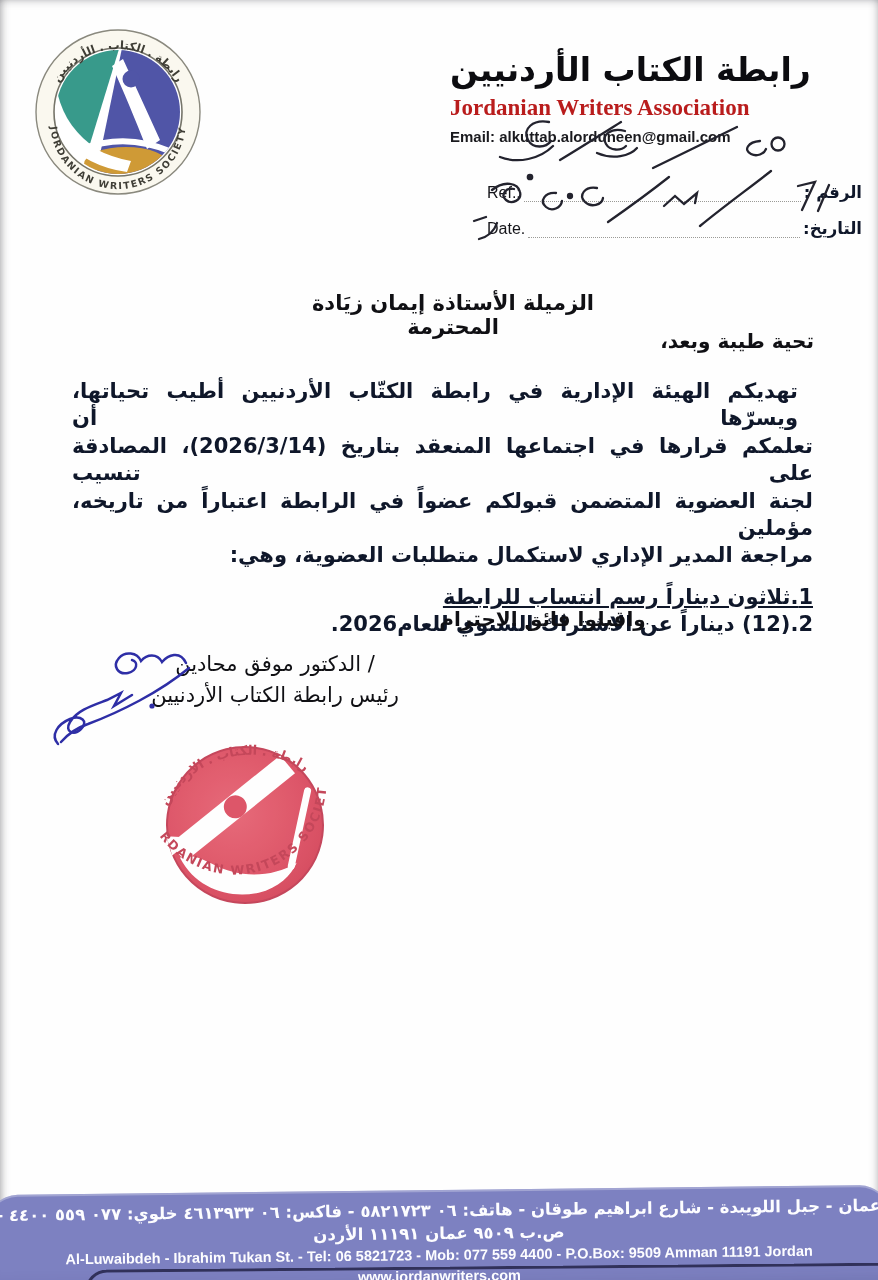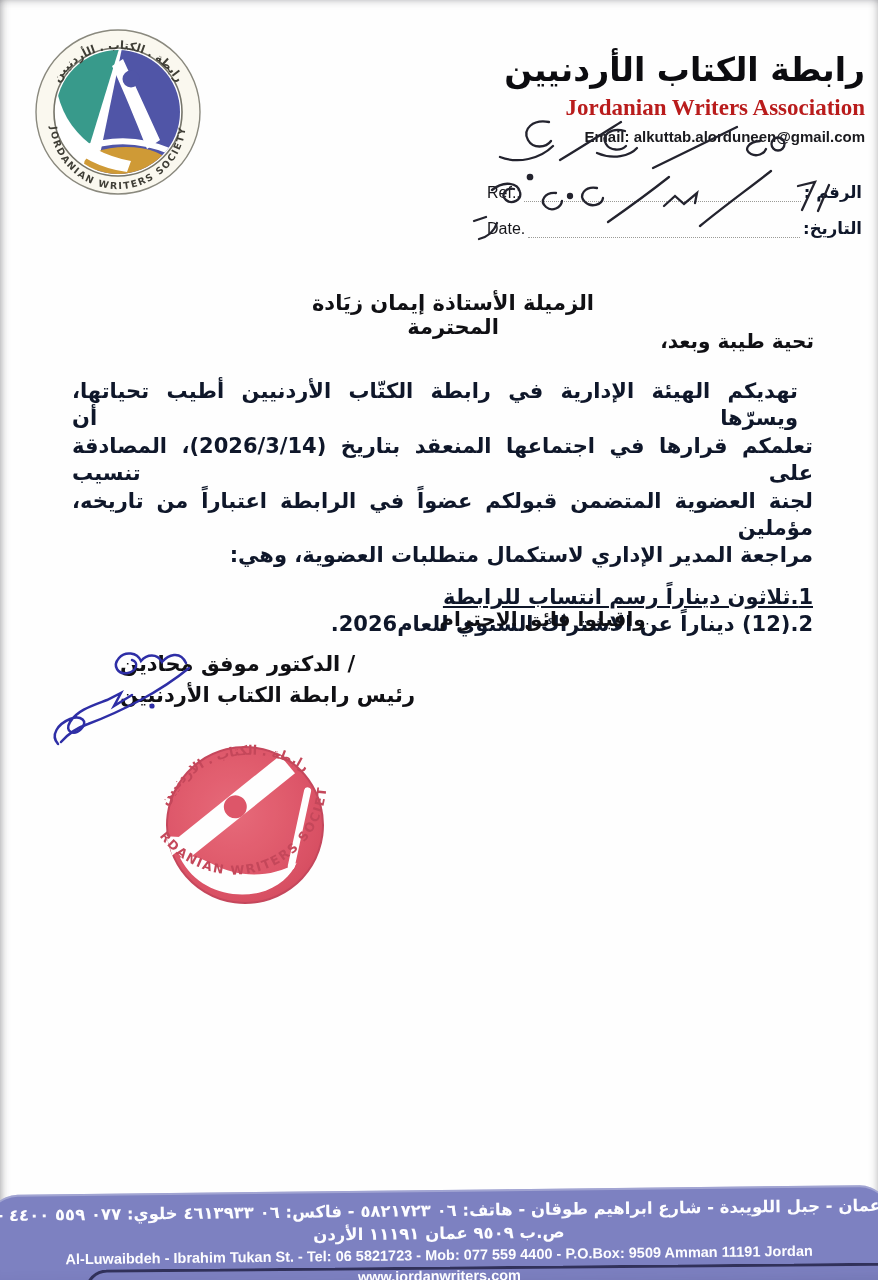--- a/index.html
+++ b/index.html
@@ -5,38 +5,38 @@
   html,body{margin:0;padding:0;}
   #page{
     position:relative;width:878px;height:1280px;background:#fefefe;overflow:hidden;
     font-family:"DejaVu Sans",sans-serif;color:#101014;
     box-shadow:inset 8px 0 8px -7px rgba(90,90,95,.55), inset -7px 0 9px -7px rgba(90,90,95,.45),
                inset 0 7px 9px -7px rgba(120,120,125,.5);
   }
   .abs{position:absolute;}
   
   #logo{left:26px;top:22px;width:184px;height:184px;}
-  #header-block{left:450px;top:50px;width:415px;text-align:right;}
+  #header-block{left:450px;top:50px;width:415px;text-align:left;}
   .org-ar{font-size:33px;font-weight:bold;line-height:40px;letter-spacing:.5px;direction:rtl;color:#0c0c10;}
   .org-en{font-family:"Liberation Serif",serif;font-size:23px;font-weight:bold;line-height:35px;color:#b91c1c;}
   .email-line{font-family:"Liberation Sans",sans-serif;font-size:15px;font-weight:bold;line-height:20px;margin-top:2px;color:#1a1a1e;}
   .ref-row{left:487px;width:375px;height:22px;display:flex;align-items:flex-end;margin-top:31px;}
   .lbl-en{font-family:"Liberation Sans",sans-serif;font-size:16px;color:#15151a;white-space:nowrap;}
   .leader{flex:1;border-bottom:1.5px dotted #9a9a96;height:15px;margin:0 3px;}
   .lbl-ar{font-size:16.5px;font-weight:bold;direction:rtl;white-space:nowrap;color:#0f172a;}
   
   .addressee{left:268px;top:291px;width:370px;text-align:center;font-size:21px;font-weight:bold;direction:rtl;}
   .greeting{right:64px;top:329px;font-size:20px;font-weight:bold;direction:rtl;white-space:nowrap;}
   #body-text{left:72px;top:378px;width:741px;direction:rtl;font-size:21px;font-weight:700;line-height:27.4px;color:#0f172a;}
   .jline{text-align:justify;text-align-last:justify;}
   .jend{text-align:right;}
   .indent1{padding-right:15px;}
   .req{text-align:right;}
   .closing{left:430px;top:607px;width:225px;text-align:center;font-size:20px;font-weight:bold;direction:rtl;}
-  .signer{left:120px;top:649px;width:310px;text-align:left;direction:rtl;font-size:21px;font-weight:bold;line-height:31px;}
+  .signer{left:120px;top:649px;width:310px;text-align:center;direction:rtl;font-size:21px;font-weight:normal;line-height:31px;}
   
   #handwriting{left:0;top:0;width:878px;height:1280px;pointer-events:none;z-index:2;}
   #stamp{left:130px;top:713px;width:230px;height:222px;z-index:1;}
   
   .footer-band{left:-12px;top:1190px;width:902px;height:104px;background:#7d81c1;
     border-radius:30px 30px 0 0;transform:rotate(-0.65deg);
     box-shadow:inset 0 2px 0 rgba(255,255,255,.28), inset 0 -18px 22px -14px rgba(40,40,80,.25);}
   .footer-band .inner{padding-top:9px;text-align:center;color:#fdfdff;}
   .f-ar{font-size:16.5px;font-weight:bold;direction:rtl;line-height:23px;}
   .f-en{font-family:"Liberation Sans",sans-serif;font-size:14.5px;font-weight:bold;line-height:21px;}

